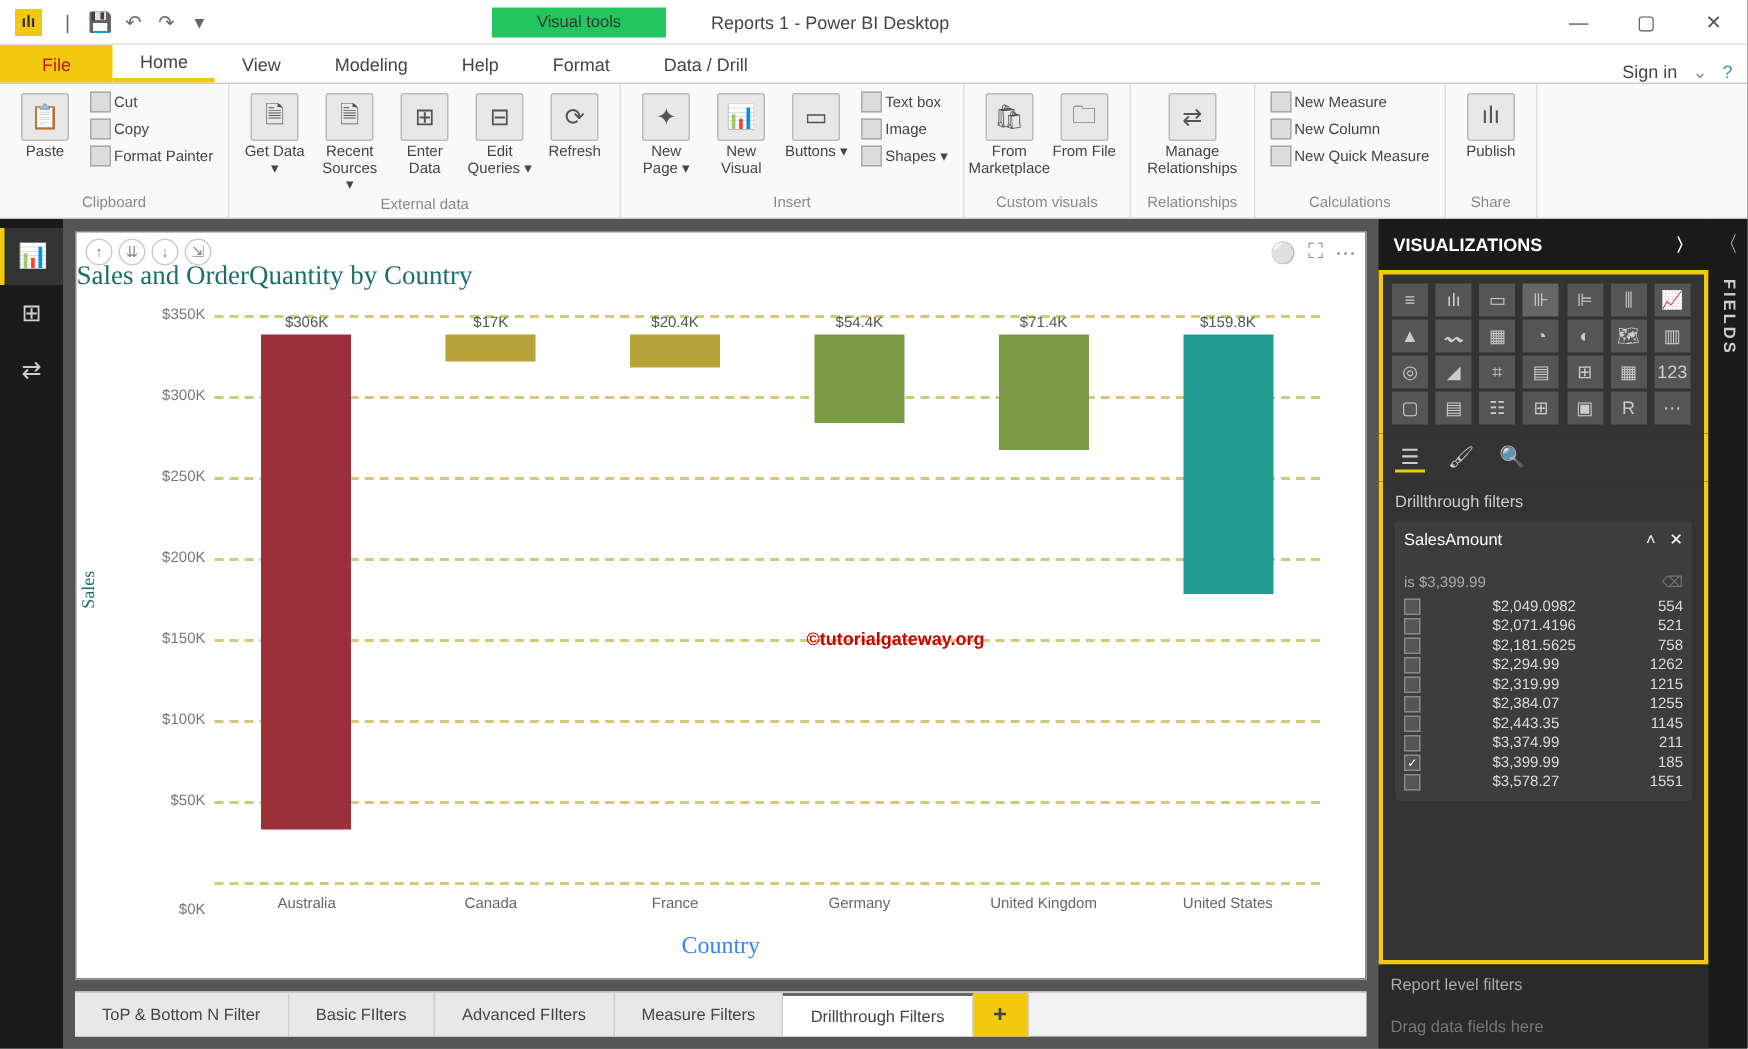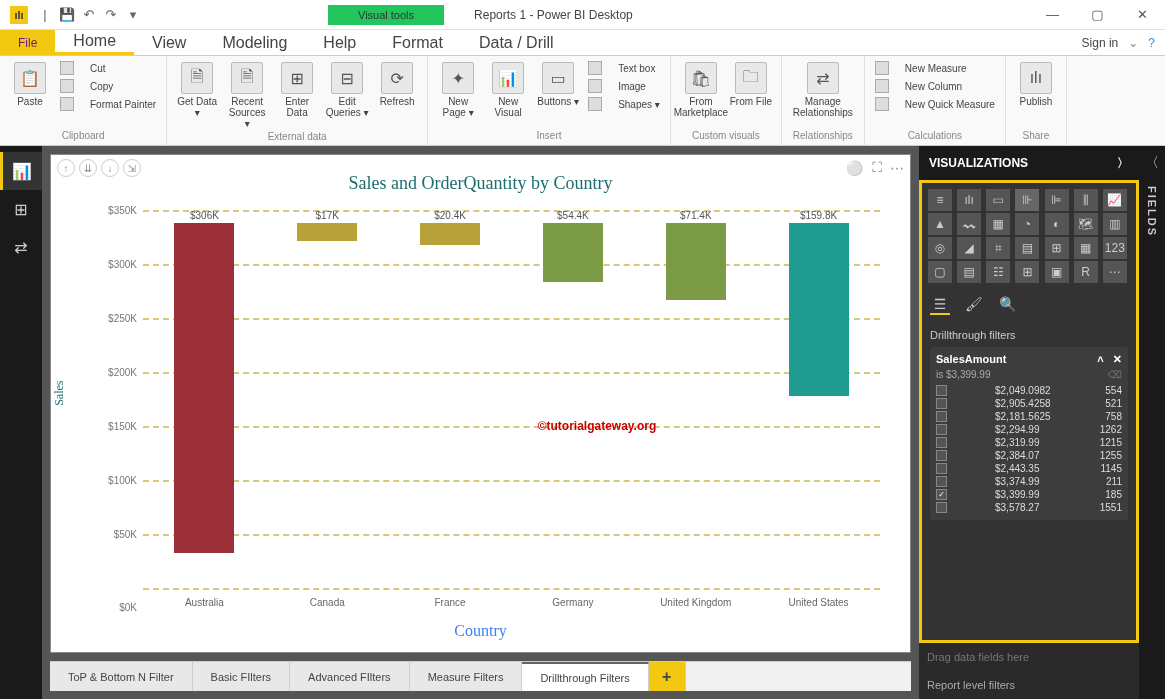--- a/index.html
+++ b/index.html
@@ -10,49 +10,49 @@
 .quick-access { display: flex; align-items: center; height: 100%; padding: 0 4px; }
 .app-logo { width: 18px; height: 18px; background: #f2c811; margin: 0 6px; display:flex; align-items:center; justify-content:center; font-size:11px; font-weight:bold; color:#333; }
 .qat-btn { width: 22px; height: 22px; display: flex; align-items: center; justify-content: center; color: #666; font-size: 13px; cursor:pointer; }
 .visual-tools { background: #22c55e; color: #333; padding: 4px 30px; font-size: 11px; margin-left: 180px; }
 .title-text { font-size: 12px; color: #444; margin-left: 30px; flex:1; }
 .window-controls { display: flex; height: 100%; }
 .win-btn { width: 45px; display: flex; align-items: center; justify-content: center; color: #555; font-size: 13px; cursor:pointer; }
 
 
 .menu-tabs { height: 26px; background: #fff; display: flex; border-bottom: 1px solid #ccc; position:relative; }
-.file-tab { background: #f2c811; color: #701a75; padding: 0 18px; display: flex; align-items: center; font-size: 12px; font-weight:500; cursor:pointer; }
-.menu-tab { padding: 0 18px; display: flex; align-items: center; font-size: 16px; color: #444; cursor:pointer; }
+.file-tab { background: #f2c811; color: #b91c1c; padding: 0 28px; display: flex; align-items: center; font-size: 12px; font-weight:500; cursor:pointer; }
+.menu-tab { padding: 0 18px; display: flex; align-items: center; font-size: 12px; color: #444; cursor:pointer; }
 .menu-tab.active { border-bottom: 3px solid #f2c811; }
-.menu-right { margin-left: auto; display: flex; align-items: center; padding-right: 10px; gap: 10px; font-size:12px; color:#444; }
+.menu-right { margin-left: auto; display: flex; align-items: flex-end; padding-right: 10px; gap: 10px; font-size:12px; color:#444; }
 
 
 .ribbon { height: 90px; background: #f9f9f9; display: flex; border-bottom: 1px solid #ccc; font-size:11px; color:#444; }
 .ribbon-group { display: flex; flex-direction: column; padding: 4px 6px; border-right: 1px solid #e0e0e0; align-items:center; justify-content:space-between; }
 .rg-body { display:flex; gap:2px; align-items:flex-start; flex:1; }
 .rg-label { font-size: 10px; color: #888; text-align:center; white-space:nowrap; }
 .rbtn-big { display:flex; flex-direction:column; align-items:center; width:48px; padding:2px; gap:2px; cursor:pointer; }
 .rbtn-big .ico { width:32px; height:32px; background:#e8e8e8; border:1px solid #bbb; border-radius:2px; display:flex; align-items:center; justify-content:center; font-size:16px; color:#555; }
 .rbtn-big .lbl { font-size:10px; text-align:center; line-height:1.1; }
 .rbtn-sm-col { display:flex; flex-direction:column; gap:2px; }
-.rbtn-sm { display:flex; align-items:center; gap:16px; padding:1px 4px; font-size:10px; white-space:nowrap; cursor:pointer; }
+.rbtn-sm { display:flex; align-items:center; gap:2px; padding:1px 4px; font-size:10px; white-space:nowrap; cursor:pointer; }
 .rbtn-sm .ico-s { width:14px; height:14px; background:#ddd; border:1px solid #aaa; }
 
 
 .main-body { display: flex; height: 553px; background: #1a1a1a; }
 .nav-rail { width: 42px; background: #1a1a1a; display:flex; flex-direction:column; padding-top:6px; }
 .nav-item { width:42px; height:38px; display:flex; align-items:center; justify-content:center; color:#ccc; font-size:16px; cursor:pointer; }
 .nav-item.active { background:#333; border-left:3px solid #f2c811; }
 
 .report-area { flex:1; background:#555; display:flex; flex-direction:column; padding:0; position:relative; }
 .canvas-wrap { flex:1; background:#fff; margin:8px; position:relative; border:1px solid #888; display:flex; flex-direction:column; }
 .chart-icons-top { position:absolute; top:4px; left:6px; display:flex; gap:4px; }
 .chart-icons-top .cic { width:18px; height:18px; border:1px solid #ccc; border-radius:10px; display:flex; align-items:center; justify-content:center; font-size:10px; color:#888; }
 .chart-icons-tr { position:absolute; top:4px; right:6px; display:flex; gap:8px; align-items:center; color:#888; font-size:14px; }
-.chart-title { text-align:center; font-family: Georgia, serif; font-size:18px; color:#1b6e6e; margin-top:18px; }
+.chart-title { font-family: Georgia, serif; font-size:18px; color:#1b6e6e; margin-top:18px; }
 .chart-plot { flex:1; position:relative; margin:10px 20px 4px 56px; }
 .y-axis-label { position:absolute; left:-48px; top:50%; transform:rotate(-90deg) translateX(50%); transform-origin:left center; font-size:12px; color:#1b6e6e; font-family:Georgia,serif; }
 .x-axis-label { text-align:center; font-size:16px; color:#3b82f6; font-family:Georgia,serif; margin-bottom:12px; }
 .grid { position:absolute; left:36px; right:10px; top:6px; bottom:30px; }
 .gline { position:absolute; left:0; right:0; border-top:2px dashed #d4c97a; }
 .ytick { position:absolute; left:-2px; font-size:10px; color:#777; transform:translateY(-50%); width:36px; text-align:right; padding-right:4px; }
 .bars { position:absolute; left:36px; right:10px; top:6px; bottom:30px; display:flex; align-items:flex-end; }
 .bar-slot { flex:1; display:flex; flex-direction:column; align-items:center; position:relative; height:100%; }
 .bar-rect { width:60px; }
 .bar-label { font-size:10px; color:#555; margin-bottom:2px; }
@@ -71,21 +71,21 @@
 .viz-panel { width:220px; background:#2a2a2a; color:#ddd; display:flex; flex-direction:column; }
 .panel-header { background:#1a1a1a; height:34px; display:flex; align-items:center; justify-content:space-between; padding:0 10px; font-size:12px; font-weight:bold; color:#fff; }
 .viz-icons { background:#333; padding:6px; border:3px solid #f2c811; border-bottom:none; display:grid; grid-template-columns:repeat(7,1fr); gap:2px; }
 .viz-ic { width:24px; height:22px; background:#555; display:flex; align-items:center; justify-content:center; font-size:12px; color:#ccc; cursor:pointer; }
 .viz-sub { background:#333; border-left:3px solid #f2c811; border-right:3px solid #f2c811; padding:6px 8px; display:flex; gap:14px; }
 .viz-sub-ic { width:20px; height:20px; display:flex; align-items:center; justify-content:center; color:#ccc; font-size:14px; cursor:pointer; border-bottom:2px solid transparent; }
 .viz-sub-ic.active { border-bottom-color:#f2c811; }
 .filter-box { background:#333; border:3px solid #f2c811; border-top:none; padding:8px; font-size:11px; color:#ccc; flex:1; overflow-y:auto; }
 .filter-title { font-size:11px; margin-bottom:6px; color:#ccc; }
 .filter-card { background:#3d3d3d; border-radius:3px; padding:6px; }
-.fc-head { display:flex; justify-content:space-between; align-items:flex-start; font-weight:700; color:#fff; margin-bottom:3px; }
+.fc-head { display:flex; justify-content:space-between; align-items:flex-end; font-weight:400; color:#fff; margin-bottom:16px; }
 .fc-sub { color:#aaa; font-size:10px; display:flex; justify-content:space-between; align-items:center; margin-bottom:4px; }
 .fc-row { display:flex; align-items:center; gap:4px; padding:1px 0; font-size:10px; }
 .fc-row .cb { width:11px; height:11px; border:1px solid #888; background:#555; flex-shrink:0; display:flex; align-items:center; justify-content:center; font-size:8px; color:#fff; }
 .fc-row .cb.checked::after { content:"✓"; }
 .fc-row .val { flex:1; color:#ddd;padding-left:44px; }
 .fc-row .cnt { color:#ddd; }
 .below-box { background:#2a2a2a; padding:8px; font-size:11px; color:#aaa; }
 .fields-panel { width:26px; background:#1a1a1a; color:#ccc; display:flex; flex-direction:column; align-items:center; padding-top:8px; font-size:11px; }
 .fields-panel .chev { font-size:14px; margin-bottom:14px; cursor:pointer; }
 .fields-panel .vlabel { writing-mode:vertical-rl; letter-spacing:2px; font-weight:bold; font-size:11px; }
@@ -426,21 +426,21 @@
             <span style="opacity:.5">⌫</span>
           </div>
           <div id="filter-rows">
               <div class="fc-row">
                 <div class="cb"></div>
                 <div class="val">$2,049.0982</div>
                 <div class="cnt">554</div>
               </div>
               <div class="fc-row">
                 <div class="cb"></div>
-                <div class="val">$2,905.4258</div>
+                <div class="val">$2,071.4196</div>
                 <div class="cnt">521</div>
               </div>
               <div class="fc-row">
                 <div class="cb"></div>
                 <div class="val">$2,181.5625</div>
                 <div class="cnt">758</div>
               </div>
               <div class="fc-row">
                 <div class="cb"></div>
                 <div class="val">$2,294.99</div>
@@ -472,21 +472,21 @@
                 <div class="cnt">185</div>
               </div>
               <div class="fc-row">
                 <div class="cb"></div>
                 <div class="val">$3,578.27</div>
                 <div class="cnt">1551</div>
               </div>
             </div>
         </div>
       </div>
+      <div class="below-box">Report level filters</div>
       <div class="below-box" style="color:#777">Drag data fields here</div>
-      <div class="below-box">Report level filters</div>
     </div>
     <div class="fields-panel">
       <div class="chev">〈</div>
       <div class="vlabel">FIELDS</div>
     </div>
   </div>
 </div>
 
 </body></html>

